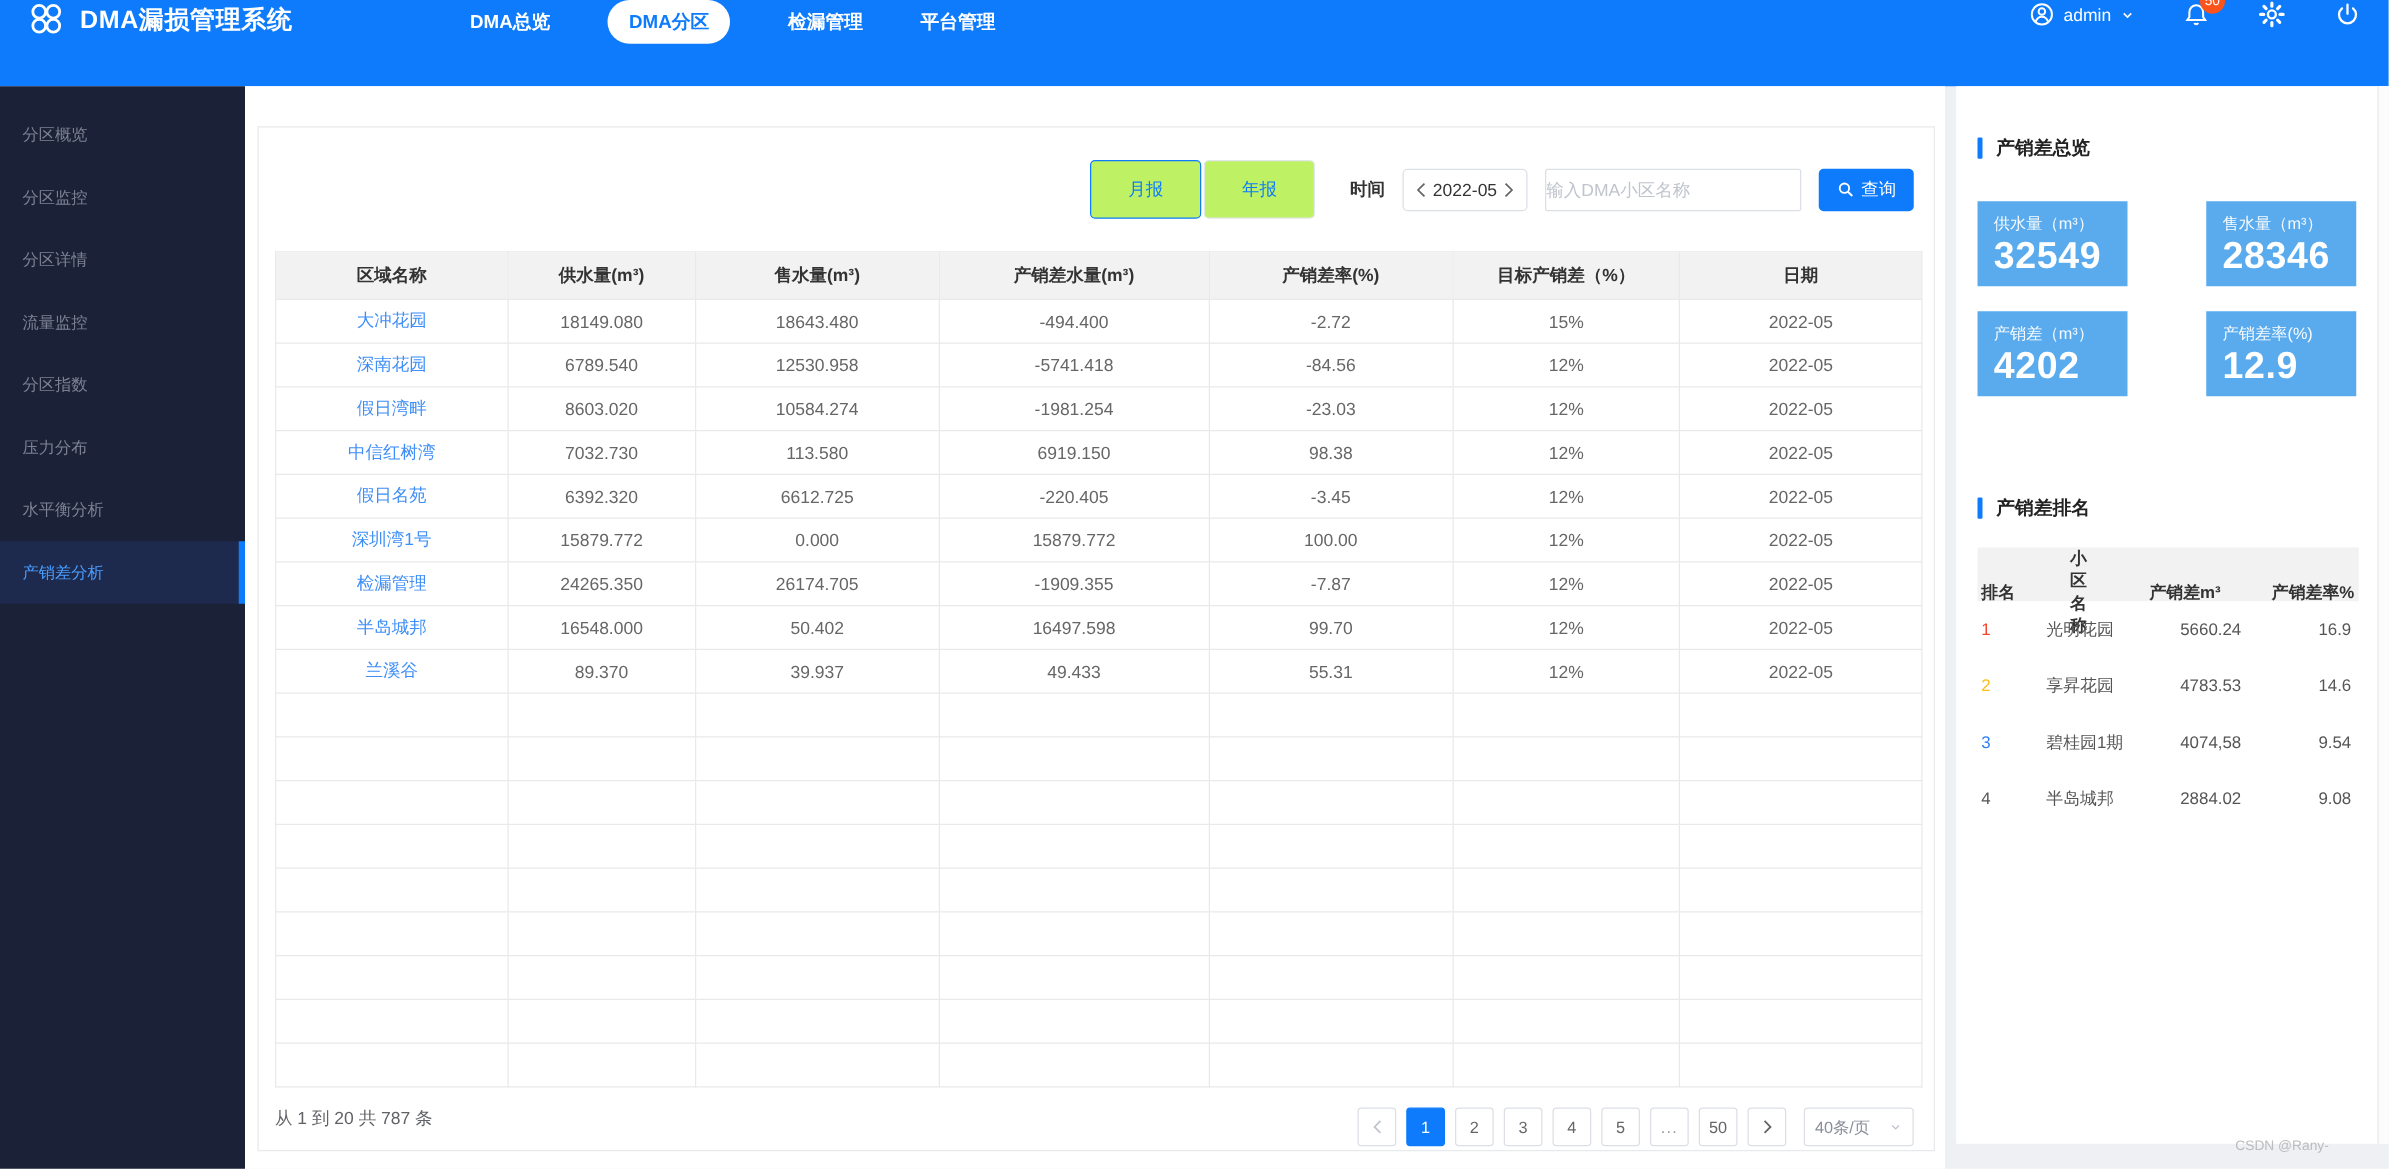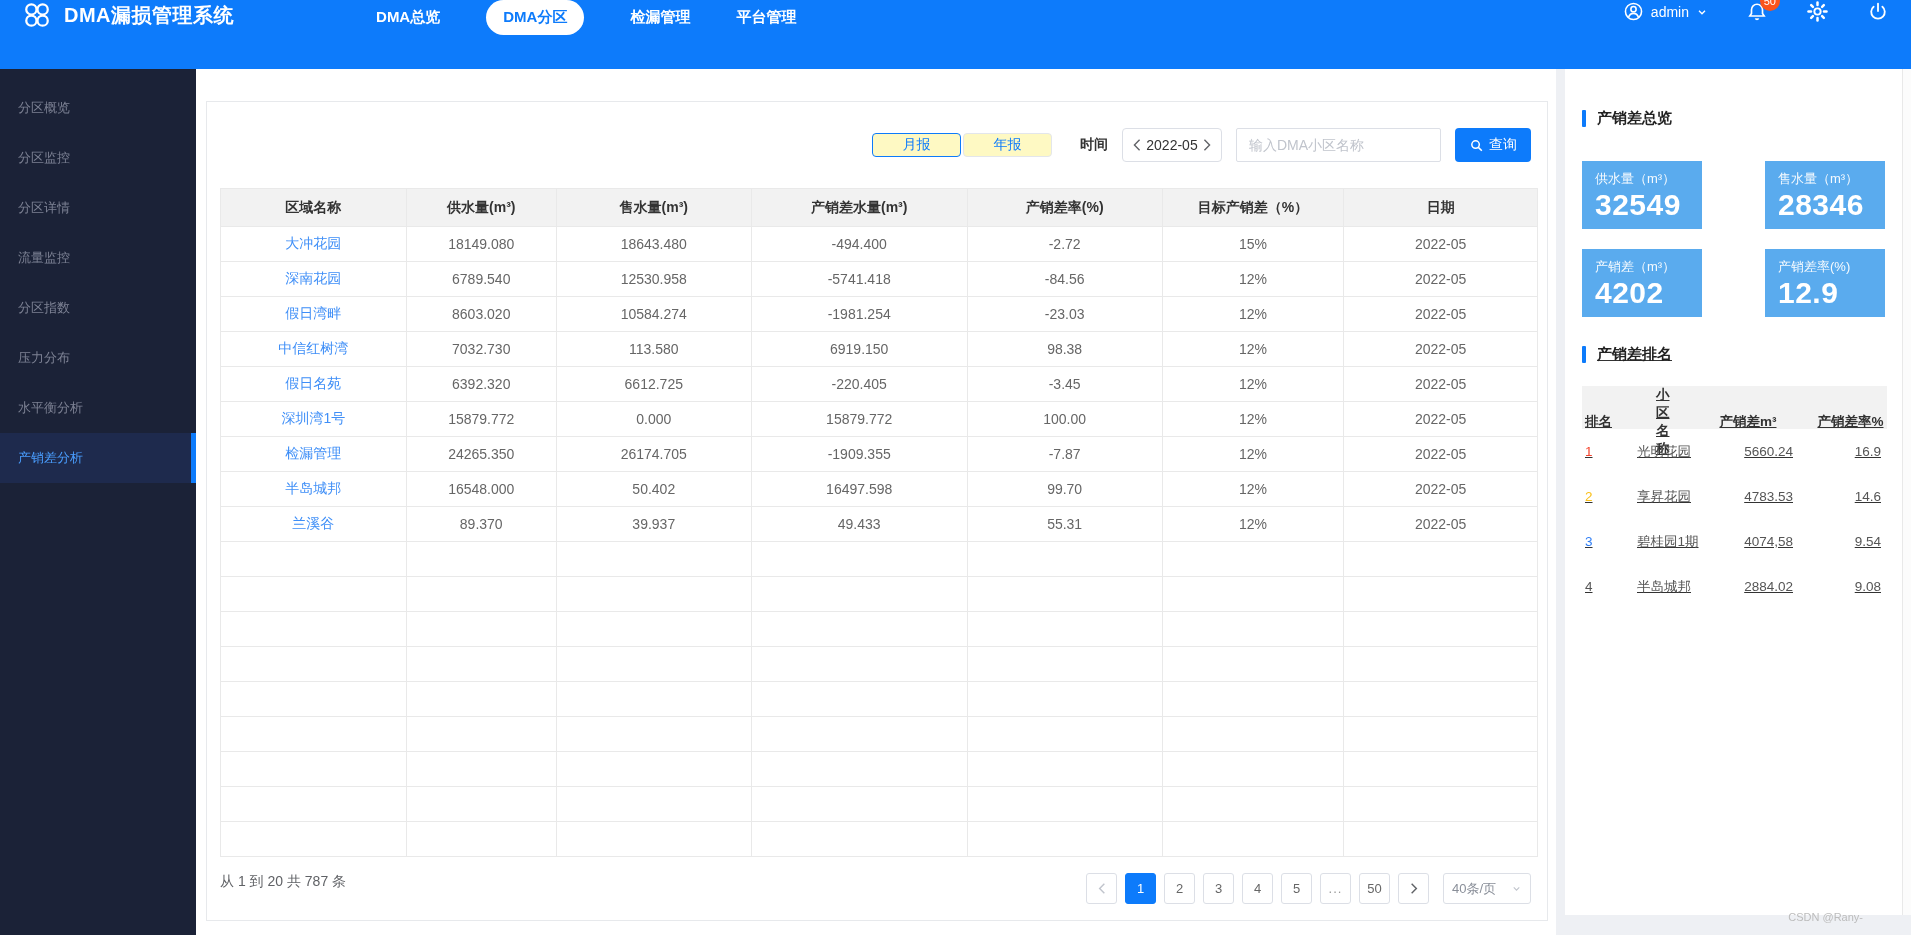--- a/index.html
+++ b/index.html
@@ -36,27 +36,27 @@
   .sidebar{width:196px;background:var(--side-bg);height:100%;padding-top:14px;flex:none;}
   .side-item{height:50px;display:flex;align-items:center;padding-left:18px;font-size:13px;color:var(--side-text);cursor:pointer;}
   .side-item.active{background:var(--side-active-bg);color:var(--side-active-text);border-right:5px solid var(--primary);}
 
   .main-panel{flex:1;background:#fff;padding:32px 8px 0 10px;min-width:0;}
   .card-box{border:1px solid var(--border);height:820px;display:flex;flex-direction:column;background:#fff;}
 
   
   .toolbar{display:flex;align-items:center;justify-content:flex-end;gap:14px;padding:26px 16px 26px 0;}
   .seg{display:flex;}
-  .seg-btn{width:89px;height:24px;background:#fef9c3;border:1px solid #e3e6eb;color:var(--primary);font-size:14px;border-radius:4px;cursor:pointer;font-family:inherit;}
+  .seg-btn{width:89px;height:47px;background:#bef264;border:1px solid #e3e6eb;color:var(--primary);font-size:14px;border-radius:4px;cursor:pointer;font-family:inherit;}
   .seg-btn.active{border:1px solid var(--primary);position:relative;z-index:1;}
   .seg-btn + .seg-btn{margin-left:2px;}
   .time-label{font-size:14px;color:#333;font-weight:bold;margin-left:14px;}
   .date-picker{width:100px;height:34px;border:1px solid #dcdfe6;border-radius:4px;display:flex;align-items:center;justify-content:space-between;padding:0 9px;cursor:pointer;background:#fff;}
   .date-picker span{font-size:14px;color:#333;}
-  .search-input{width:205px;height:34px;border:1px solid #dcdfe6;border-radius:2px;padding:0 12px;font-size:14px;color:#333;outline:none;font-family:inherit;}
+  .search-input{width:205px;height:34px;border:1px solid #dcdfe6;border-radius:2px;padding:0 0;font-size:14px;color:#333;outline:none;font-family:inherit;}
   .search-input::placeholder{color:#c0c4cc;}
   .query-btn{height:34px;width:76px;background:var(--primary);color:#fff;border:none;border-radius:4px;font-size:14px;display:flex;align-items:center;justify-content:center;gap:5px;cursor:pointer;font-family:inherit;}
 
   
   .table-wrap{padding:0 9px 0 13px;}
   table{width:100%;border-collapse:collapse;table-layout:fixed;}
   th,td{border:1px solid #e9e9e9;height:35px;text-align:center;font-size:14px;overflow:hidden;white-space:nowrap;}
   th{background:#f2f2f2;color:#333;font-weight:bold;height:38px;font-size:14px;}
   td{color:#666;}
   td .link{color:var(--link);cursor:pointer;}
@@ -72,21 +72,21 @@
 
   
   .right-panel{width:346px;flex:none;background:#fff;margin-left:9px;height:846px;padding:40px 24px 0 17px;position:relative;}
   .right-panel::after{content:"";position:absolute;top:0;right:0;bottom:0;width:8px;background:#fcfcfc;border-left:1px solid #e9e9e9;}
   .sec-title{display:flex;align-items:center;gap:11px;font-size:15px;font-weight:bold;color:#222;}
   .sec-bar{width:4px;height:17px;background:var(--primary);border-radius:1px;}
   .cards{display:flex;flex-wrap:wrap;justify-content:space-between;margin-top:33px;row-gap:20px;padding-right:2px;}
   .stat-card{width:120px;height:68px;background:var(--card-blue);color:#fff;padding:9px 0 0 13px;}
   .card-label{font-size:13px;opacity:.95;}
   .card-value{font-size:30px;font-weight:bold;line-height:34px;letter-spacing:.5px;}
-  .ranking{margin-top:28px;text-decoration:underline;}
+  .ranking{margin-top:80px;}
   .rank-grid{display:grid;grid-template-columns:52px 1fr 92px 88px;align-items:center;}
   .rank-head{background:#f2f2f2;height:43px;margin-top:22px;font-weight:bold;font-size:13.5px;color:#333;padding:0 2px 0 3px;gap:19px;}
   .rank-row{height:45px;font-size:13.5px;color:#555;padding:0 2px 0 3px;}
   .rg-c3,.rg-c4{text-align:right;padding-right:4px;}
   .rank-no{font-weight:normal;}
 
   .watermark{position:absolute;right:48px;bottom:12px;font-size:11px;color:#bcbcbc;}
 </style>
 </head>
 <body>

